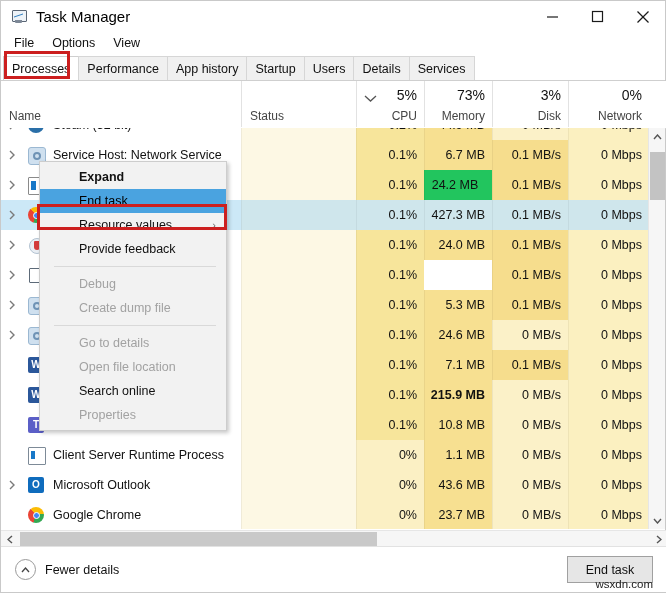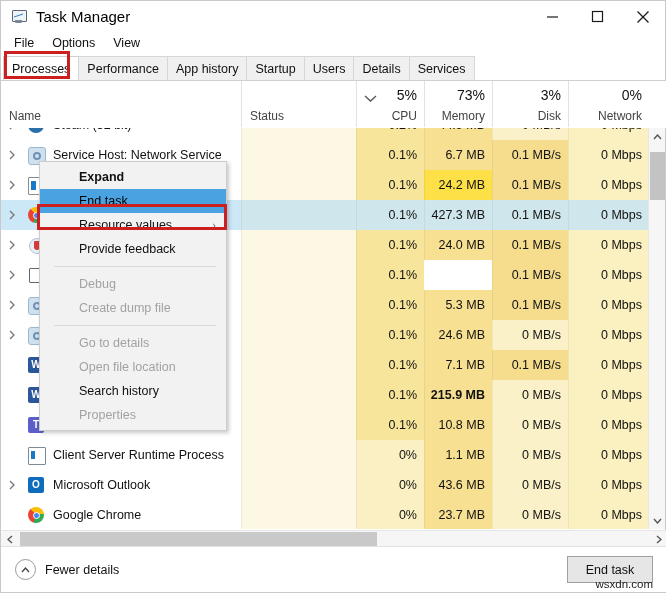--- a/index.html
+++ b/index.html
@@ -380,21 +380,21 @@
           <div class="chev"><svg width="6" height="10" viewBox="0 0 6 10">
               <polyline points="1,1 5,5 1,9" fill="none" stroke="#7a7a7a" stroke-width="1.4"></polyline>
             </svg></div>
           <div class="pico">
             <span class="ic ic-win"></span>
           </div>
           <div class="pname"></div>
         </div>
         <div class="cell c-status" style="background: rgb(253, 248, 228);"></div>
         <div class="cell c-cpu" style="background: rgb(247, 229, 155);">0.1%</div>
-        <div class="cell c-mem" style="background: #fde047;">24.2 MB</div>
+        <div class="cell c-mem" style="background: #22c55e; text-align: center;">24.2 MB</div>
         <div class="cell c-disk" style="background: rgb(246, 221, 141);">0.1 MB/s</div>
         <div class="cell c-net" style="background: rgb(251, 240, 192);">0 Mbps</div>
       </div>
       <div class="row selected" style="top: 72px;">
         <div class="cellname">
           <div class="chev"><svg width="6" height="10" viewBox="0 0 6 10">
               <polyline points="1,1 5,5 1,9" fill="none" stroke="#7a7a7a" stroke-width="1.4"></polyline>
             </svg></div>
           <div class="pico">
             <span class="ic ic-chrome"></span>
@@ -600,21 +600,21 @@
       <div class="ctxitem" style="font-weight: bold;"><span>Expand</span></div>
       <div class="ctxitem sel"><span>End task</span></div>
       <div class="ctxitem"><span>Resource values</span><span class="sub">›</span></div>
       <div class="ctxitem"><span>Provide feedback</span></div>
       <div class="ctxsep"></div>
       <div class="ctxitem dim"><span>Debug</span></div>
       <div class="ctxitem dim"><span>Create dump file</span></div>
       <div class="ctxsep"></div>
       <div class="ctxitem dim"><span>Go to details</span></div>
       <div class="ctxitem dim"><span>Open file location</span></div>
-      <div class="ctxitem"><span>Search history</span></div>
+      <div class="ctxitem"><span>Search online</span></div>
       <div class="ctxitem dim"><span>Properties</span></div>
     </div>
   <div id="endtask-highlight"></div>
 
   <div class="footer">
     <div class="fewer">
       <div class="circ">
         <svg width="9" height="6" viewBox="0 0 9 6">
             <polyline points="1,5 4.5,1 8,5" fill="none" stroke="#444" stroke-width="1.3"></polyline>
           </svg>

